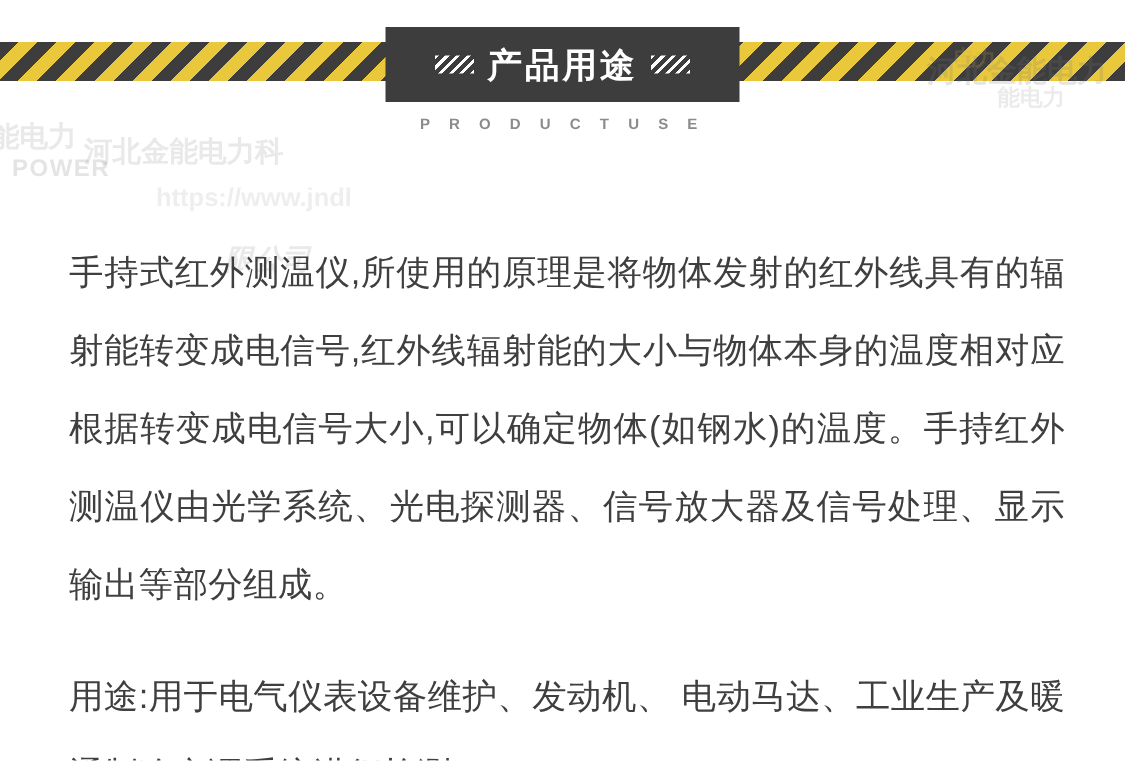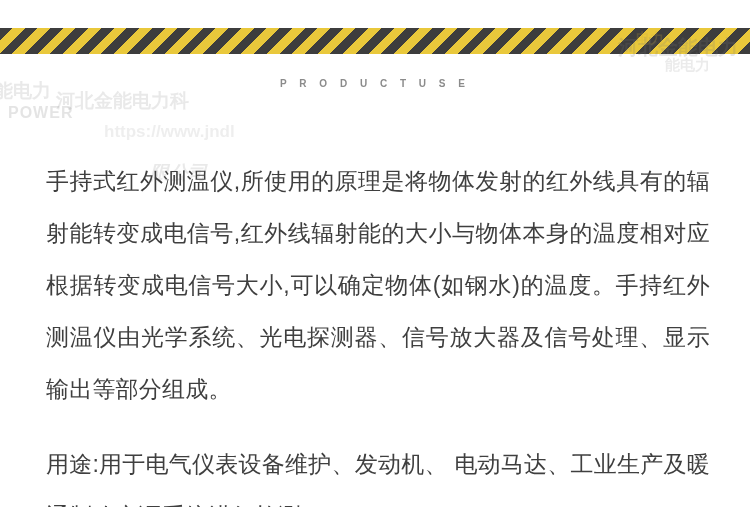--- a/index.html
+++ b/index.html
@@ -109,20 +109,25 @@
   }
   .para + .para {
     margin-top: 0px;
   }
 </style>
 </head>
 <body>
 
 <div class="banner">
   <div class="stripe"></div>
+  <div class="banner-plate">
+    <span class="plate-dash"></span>
+    <span class="banner-title">产品用途</span>
+    <span class="plate-dash"></span>
+  </div>
   <div class="banner-sub">P R O D U C T   U S E</div>
 </div>
 
 <div class="wm wm-e">河北金能电力</div>
 <div class="wm wm-g">电力</div>
 <div class="wm wm-f">能电力</div>
 <div class="wm wm-d">能电力</div>
 <div class="wm wm-h">POWER</div>
 <div class="wm wm-a">河北金能电力科</div>
 <div class="wm wm-b">https://www.jndl</div>

